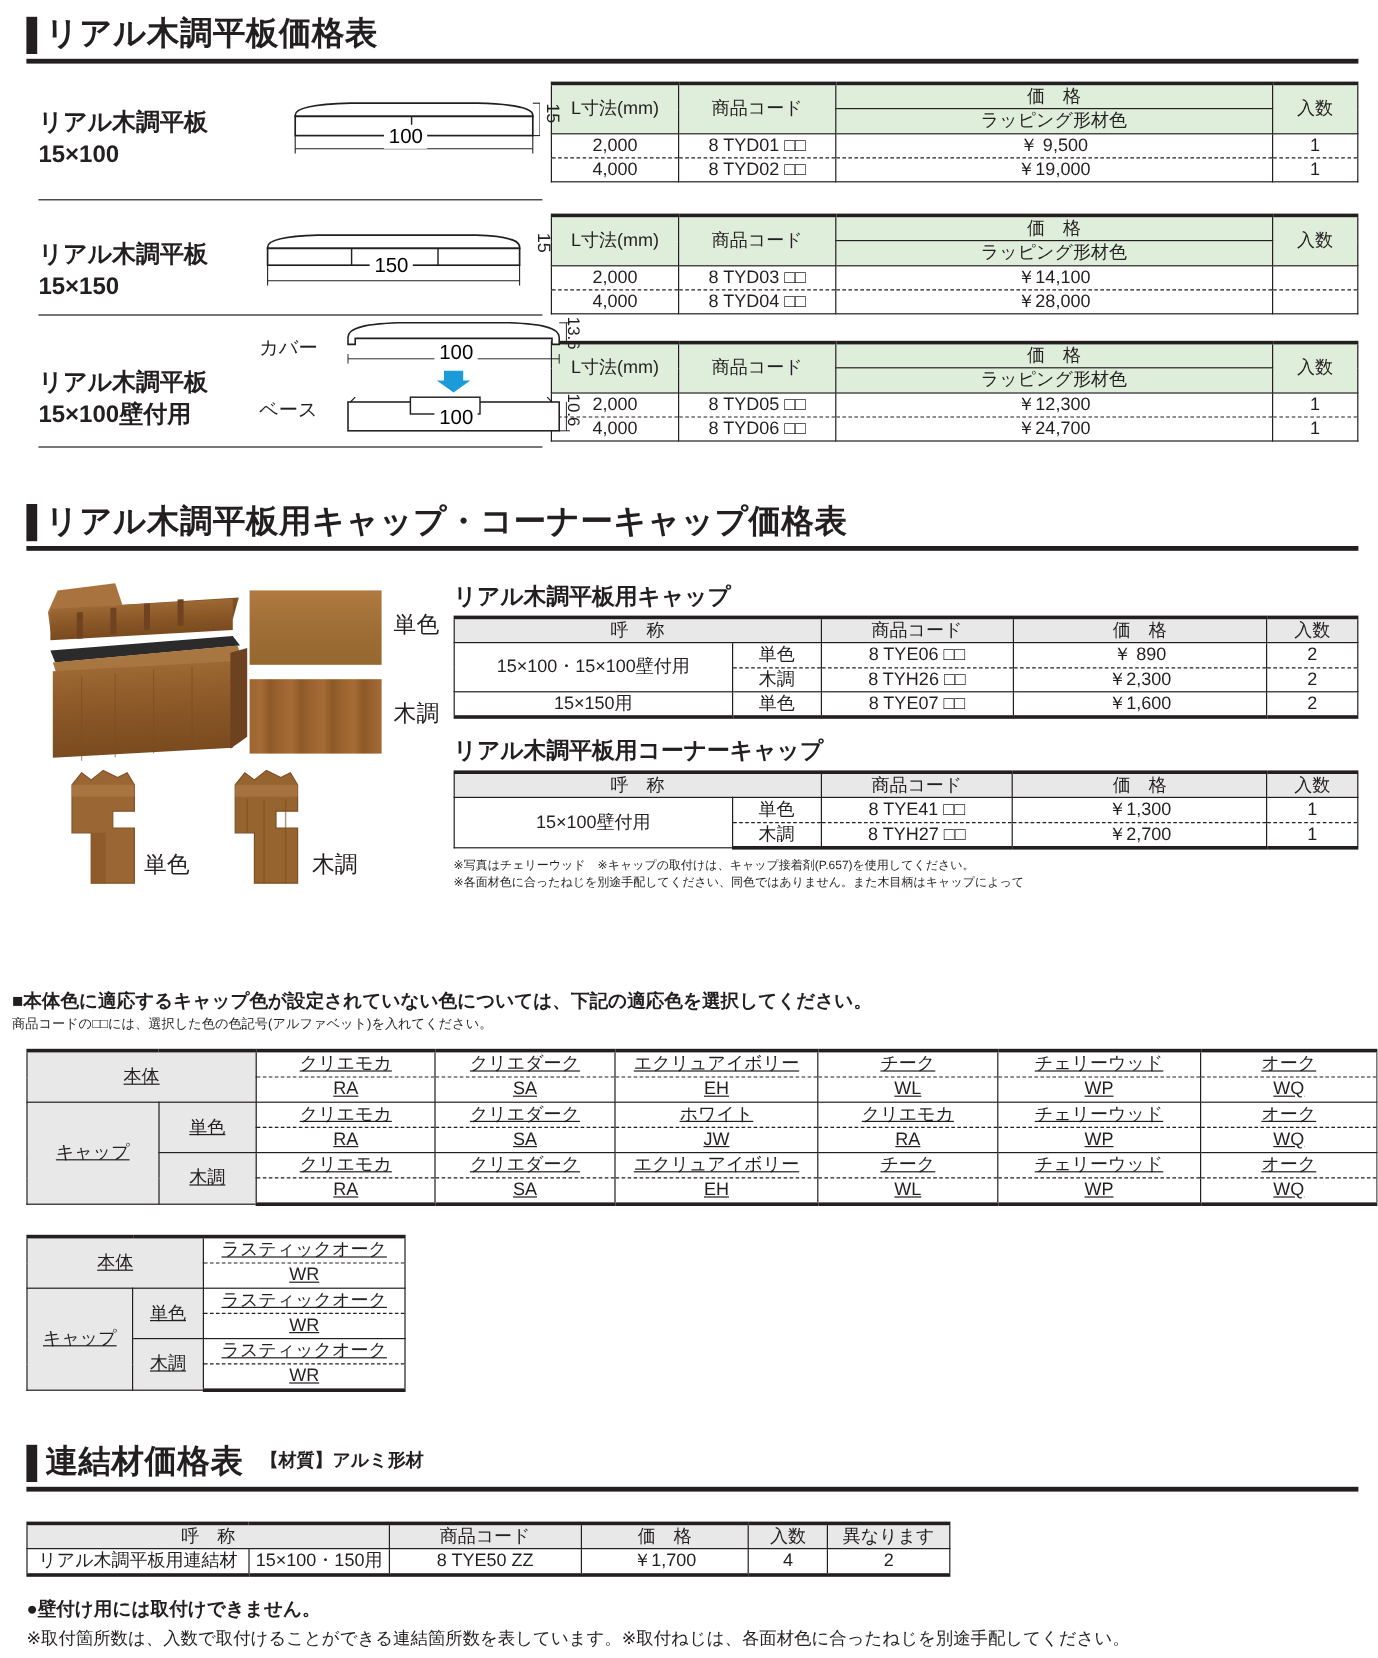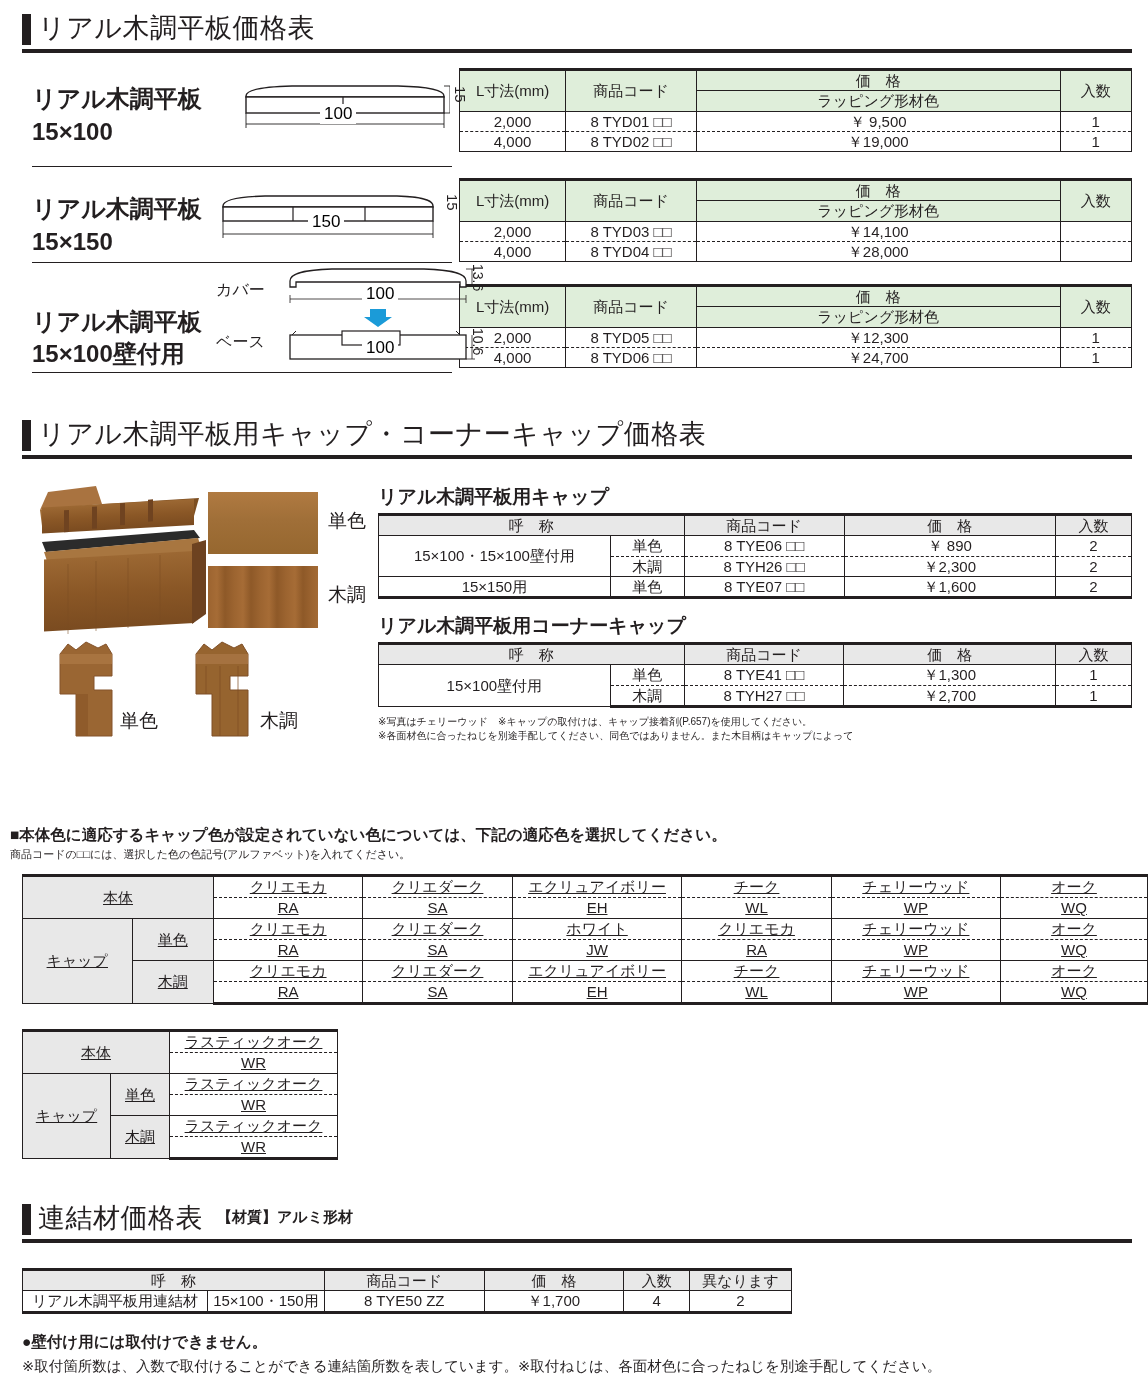--- a/index.html
+++ b/index.html
@@ -27,21 +27,21 @@
   }
   .sec-head::before {
     content: "";
     position: absolute;
     left: 0; top: 2px; bottom: 4px;
     width: 9px;
     background: #231f20;
   }
   .sec-title {
     font-size: 27px;
-    font-weight: normal;
+    font-weight: bold;
     letter-spacing: 0.5px;
     line-height: 1.25;
     padding-bottom: 3px;
   }
   .sec-sub {
     font-size: 15px;
     font-weight: bold;
     margin-left: 14px;
     padding-bottom: 6px;
   }
@@ -74,21 +74,21 @@
     align-items: stretch;
   }
   .s1-left {
     width: 452px;
     display: flex;
     align-items: center;
     position: relative;
   }
   .s1-name {
     width: 200px;
-    font-size: 24px;
+    font-size: 20px;
     font-weight: bold;
     line-height: 1.35;
     padding-left: 10px;
   }
   .s1-fig {
     flex: 1;
     position: relative;
     height: 100%;
   }
   .s1-right { width: 696px; }

